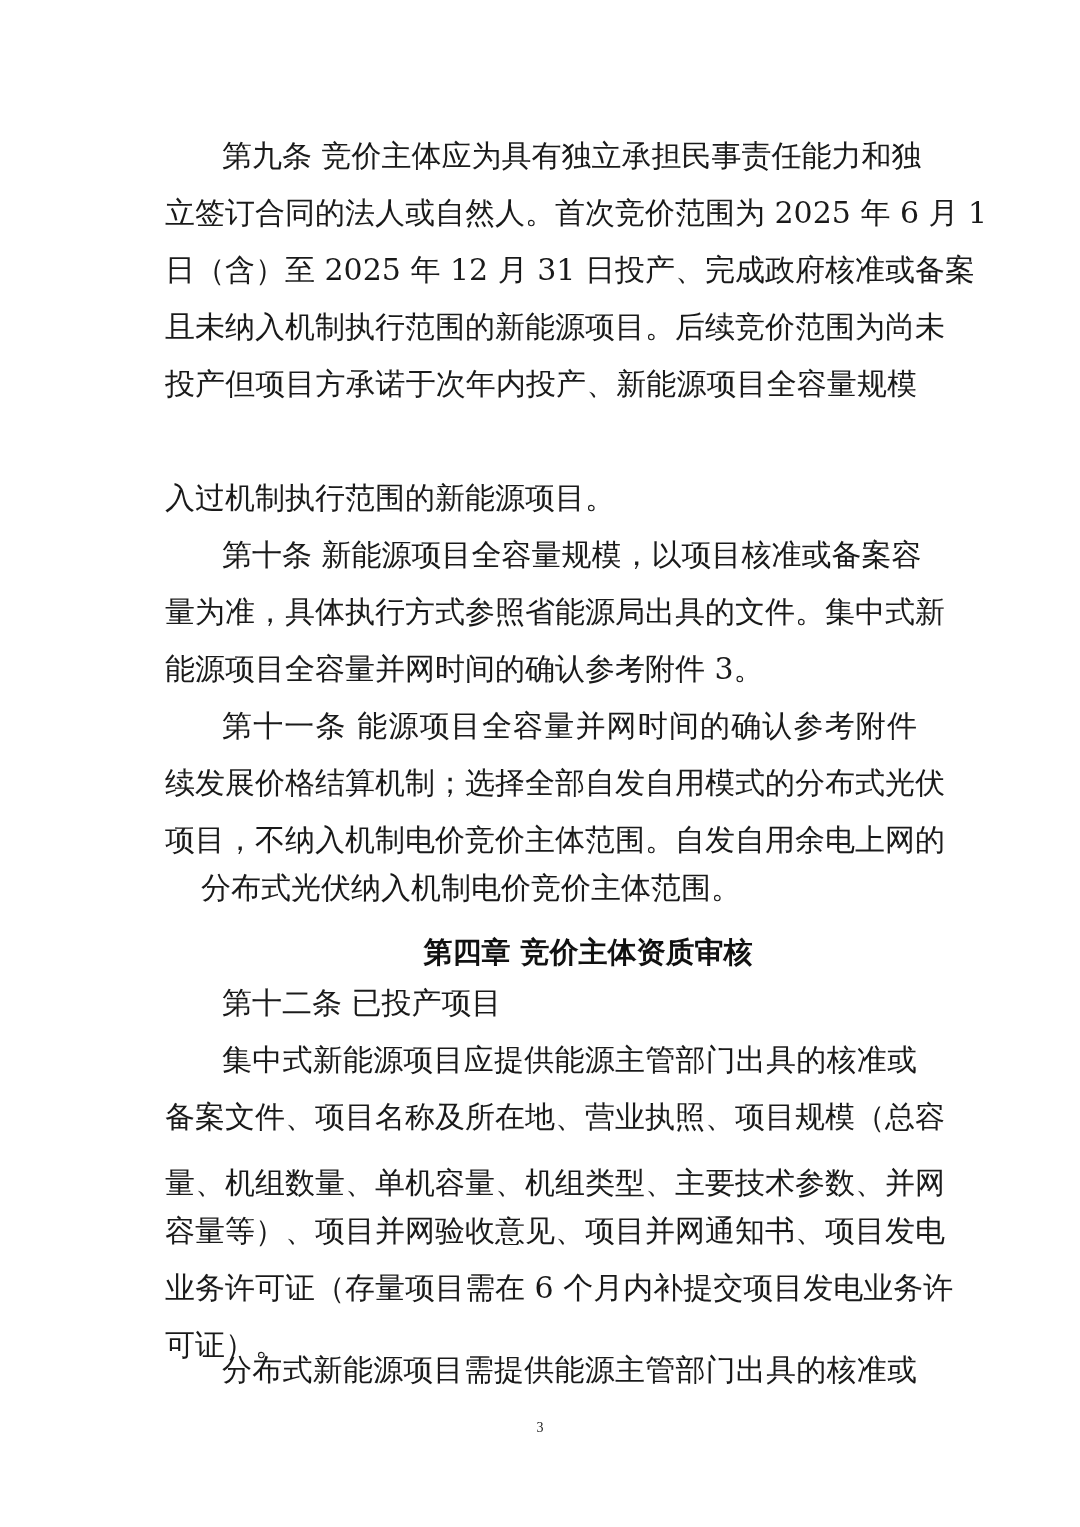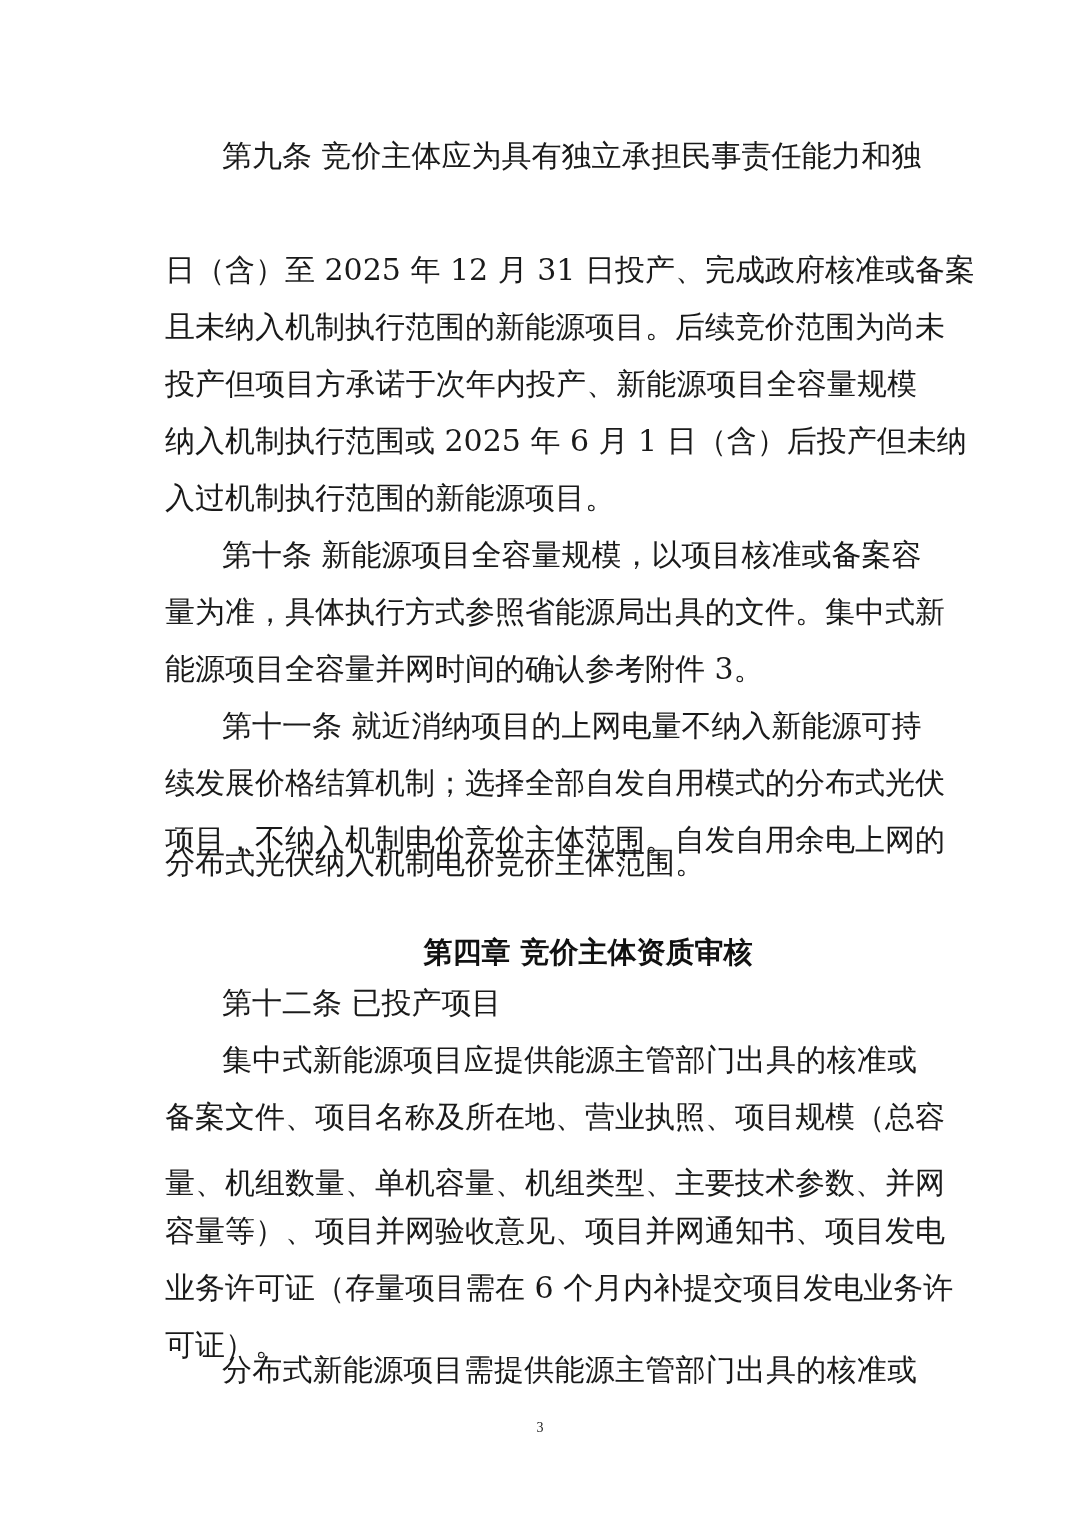--- a/index.html
+++ b/index.html
@@ -67,34 +67,34 @@
       font-family: "Liberation Serif", serif;
       color: #222222;
     }
   </style>
 </head>
 <body>
 
 <div class="page">
 
   <div class="text-line indent" style="top:136px;">第九条 竞价主体应为具有独立承担民事责任能力和独</div>
+  <div class="text-line" style="top:193px;">立签订合同的法人或自然人。首次竞价范围为 2025 年 6 月 1</div>
   <div class="text-line" style="top:250px;">日（含）至 2025 年 12 月 31 日投产、完成政府核准或备案</div>
   <div class="text-line" style="top:307px;">且未纳入机制执行范围的新能源项目。后续竞价范围为尚未</div>
   <div class="text-line" style="top:364px;">投产但项目方承诺于次年内投产、新能源项目全容量规模</div>
-  <div class="text-line" style="top:421px;">纳入机制执行范围或 2025 年 6 月 1 日（含）后投产但未纳</div>
   <div class="text-line last" style="top:478px;">入过机制执行范围的新能源项目。</div>
 
   <div class="text-line" style="top:592px;">量为准，具体执行方式参照省能源局出具的文件。集中式新</div>
   <div class="text-line indent" style="top:535px;">第十条 新能源项目全容量规模，以项目核准或备案容</div>
   <div class="text-line last" style="top:649px;">能源项目全容量并网时间的确认参考附件 3。</div>
 
-  <div class="text-line indent" style="top:706px;">第十一条 就近消纳项目的上网电量不纳入新能源可持</div>
+  <div class="text-line indent" style="top:706px;">第十一条 能源项目全容量并网时间的确认参考附件</div>
   <div class="text-line" style="top:763px;">续发展价格结算机制；选择全部自发自用模式的分布式光伏</div>
   <div class="text-line" style="top:820px;">项目，不纳入机制电价竞价主体范围。自发自用余电上网的</div>
-  <div class="text-line last" style="top:843px;">分布式光伏纳入机制电价竞价主体范围。</div>
+  <div class="text-line last" style="top:868px;margin-left:36px;">分布式光伏纳入机制电价竞价主体范围。</div>
 
   <div class="chapter-title">第四章 竞价主体资质审核</div>
 
   <div class="text-line indent last" style="top:983px;">第十二条 已投产项目</div>
   <div class="text-line indent" style="top:1040px;">集中式新能源项目应提供能源主管部门出具的核准或</div>
   <div class="text-line" style="top:1097px;">备案文件、项目名称及所在地、营业执照、项目规模（总容</div>
   <div class="text-line" style="top:1154px;margin-top:9px;">量、机组数量、单机容量、机组类型、主要技术参数、并网</div>
   <div class="text-line" style="top:1211px;">容量等）、项目并网验收意见、项目并网通知书、项目发电</div>
   <div class="text-line" style="top:1268px;">业务许可证（存量项目需在 6 个月内补提交项目发电业务许</div>
   <div class="text-line last" style="top:1325px;">可证）。</div>

